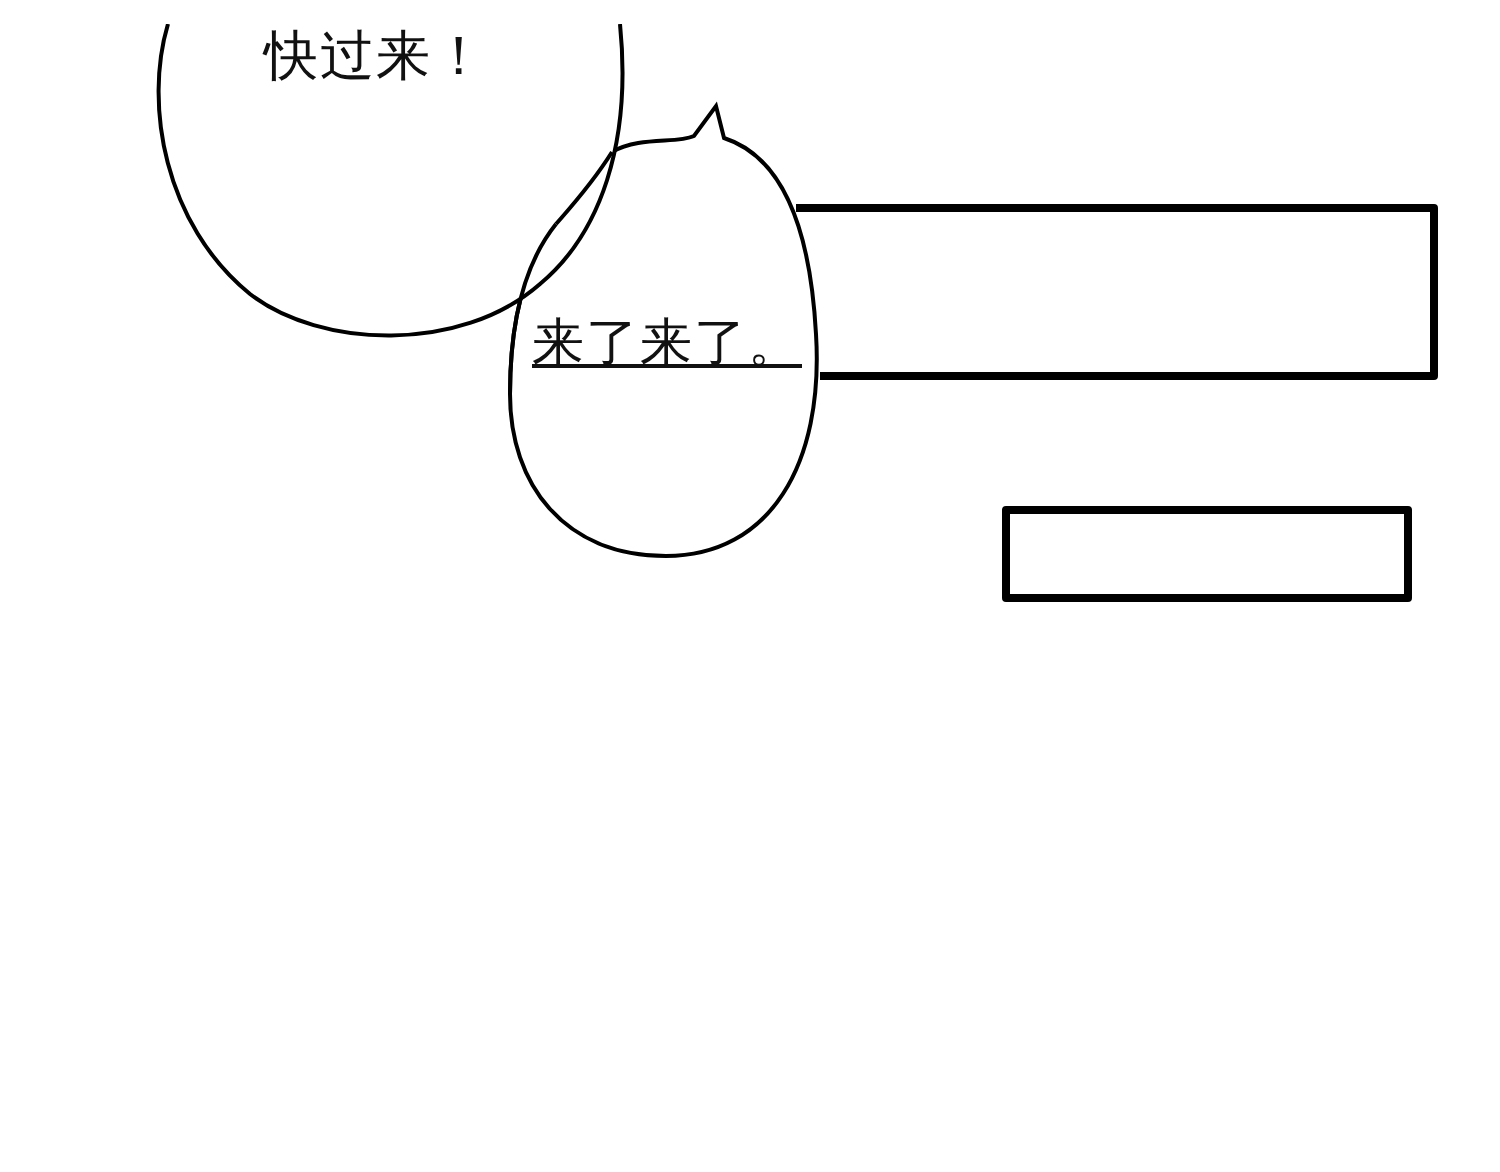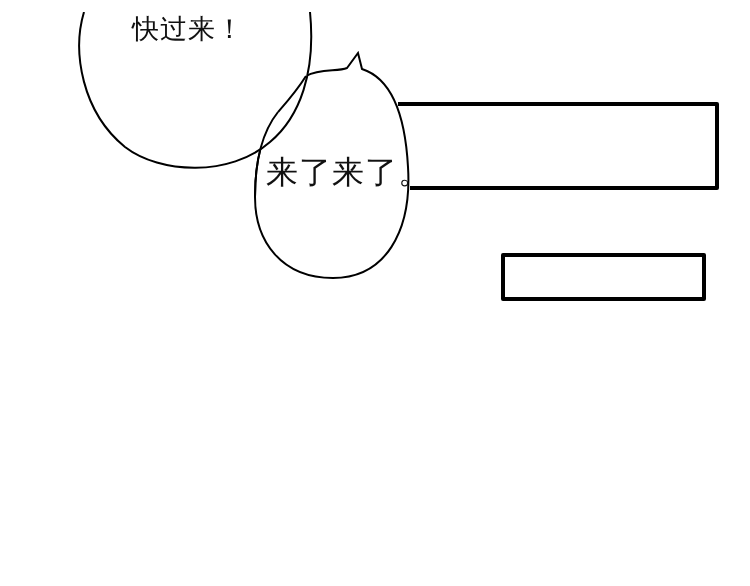--- a/index.html
+++ b/index.html
@@ -1,20 +1,20 @@
 <!DOCTYPE html>
 <html><head>
   <meta charset="utf-8">
   <style>
     html, body { margin: 0; padding: 0; background: #ffffff; }
     body { width: 750px; height: 586px; position: relative; overflow: hidden; font-family: "DejaVu Sans", sans-serif; }
     .canvas { position: absolute; left: 0; top: 12px; width: 750px; height: 586px; }
     .bubble-text { position: absolute; color: #111111; white-space: nowrap; letter-spacing: 1px; }
     .t1 { left: 132px; top: 0px; font-size: 27px; line-height: 34px; }
-    .t2 { left: 266px; top: 143px; font-size: 32px; line-height: 34px; }
+    .t2 { left: 266px; top: 143px; font-size: 26px; line-height: 34px; text-decoration: underline; }
   </style>
 </head>
 <body>
 
 <div class="canvas">
   <svg width="750" height="586" viewBox="0 0 750 586" xmlns="http://www.w3.org/2000/svg">
 
     <path d="M398 92 L717 92 L717 176 L410 176" fill="none" stroke="#000" stroke-width="4" stroke-linejoin="round"></path>
 
     <rect x="503" y="243" width="201" height="44" fill="none" stroke="#000" stroke-width="4" stroke-linejoin="round"></rect>

